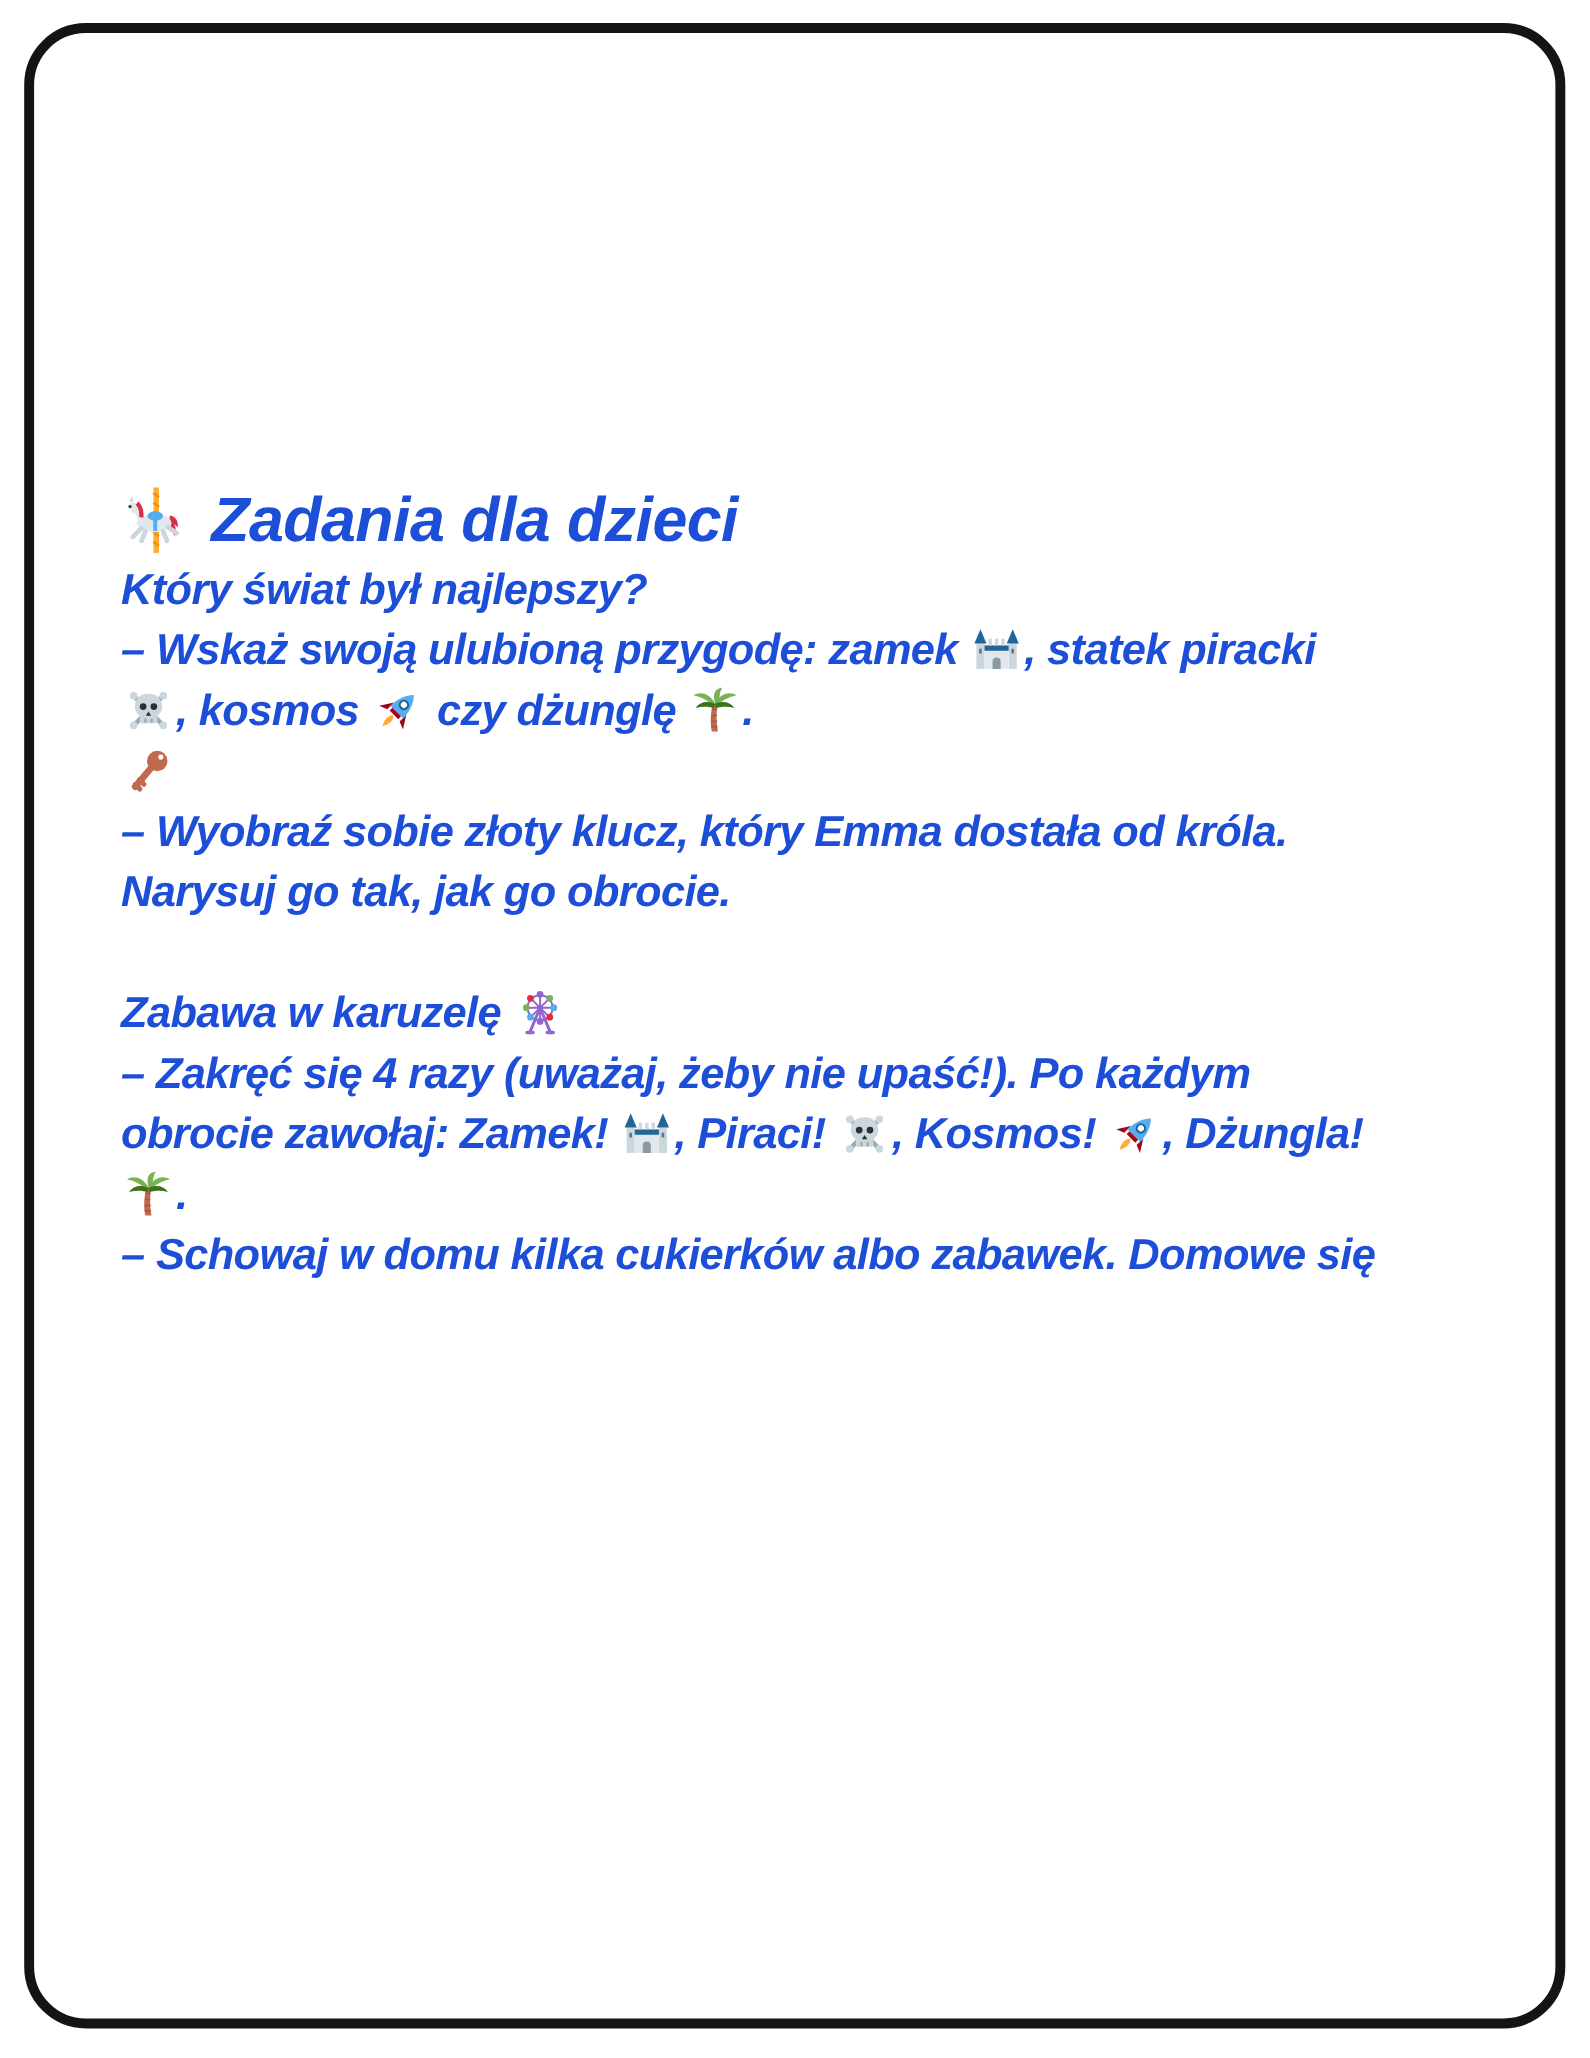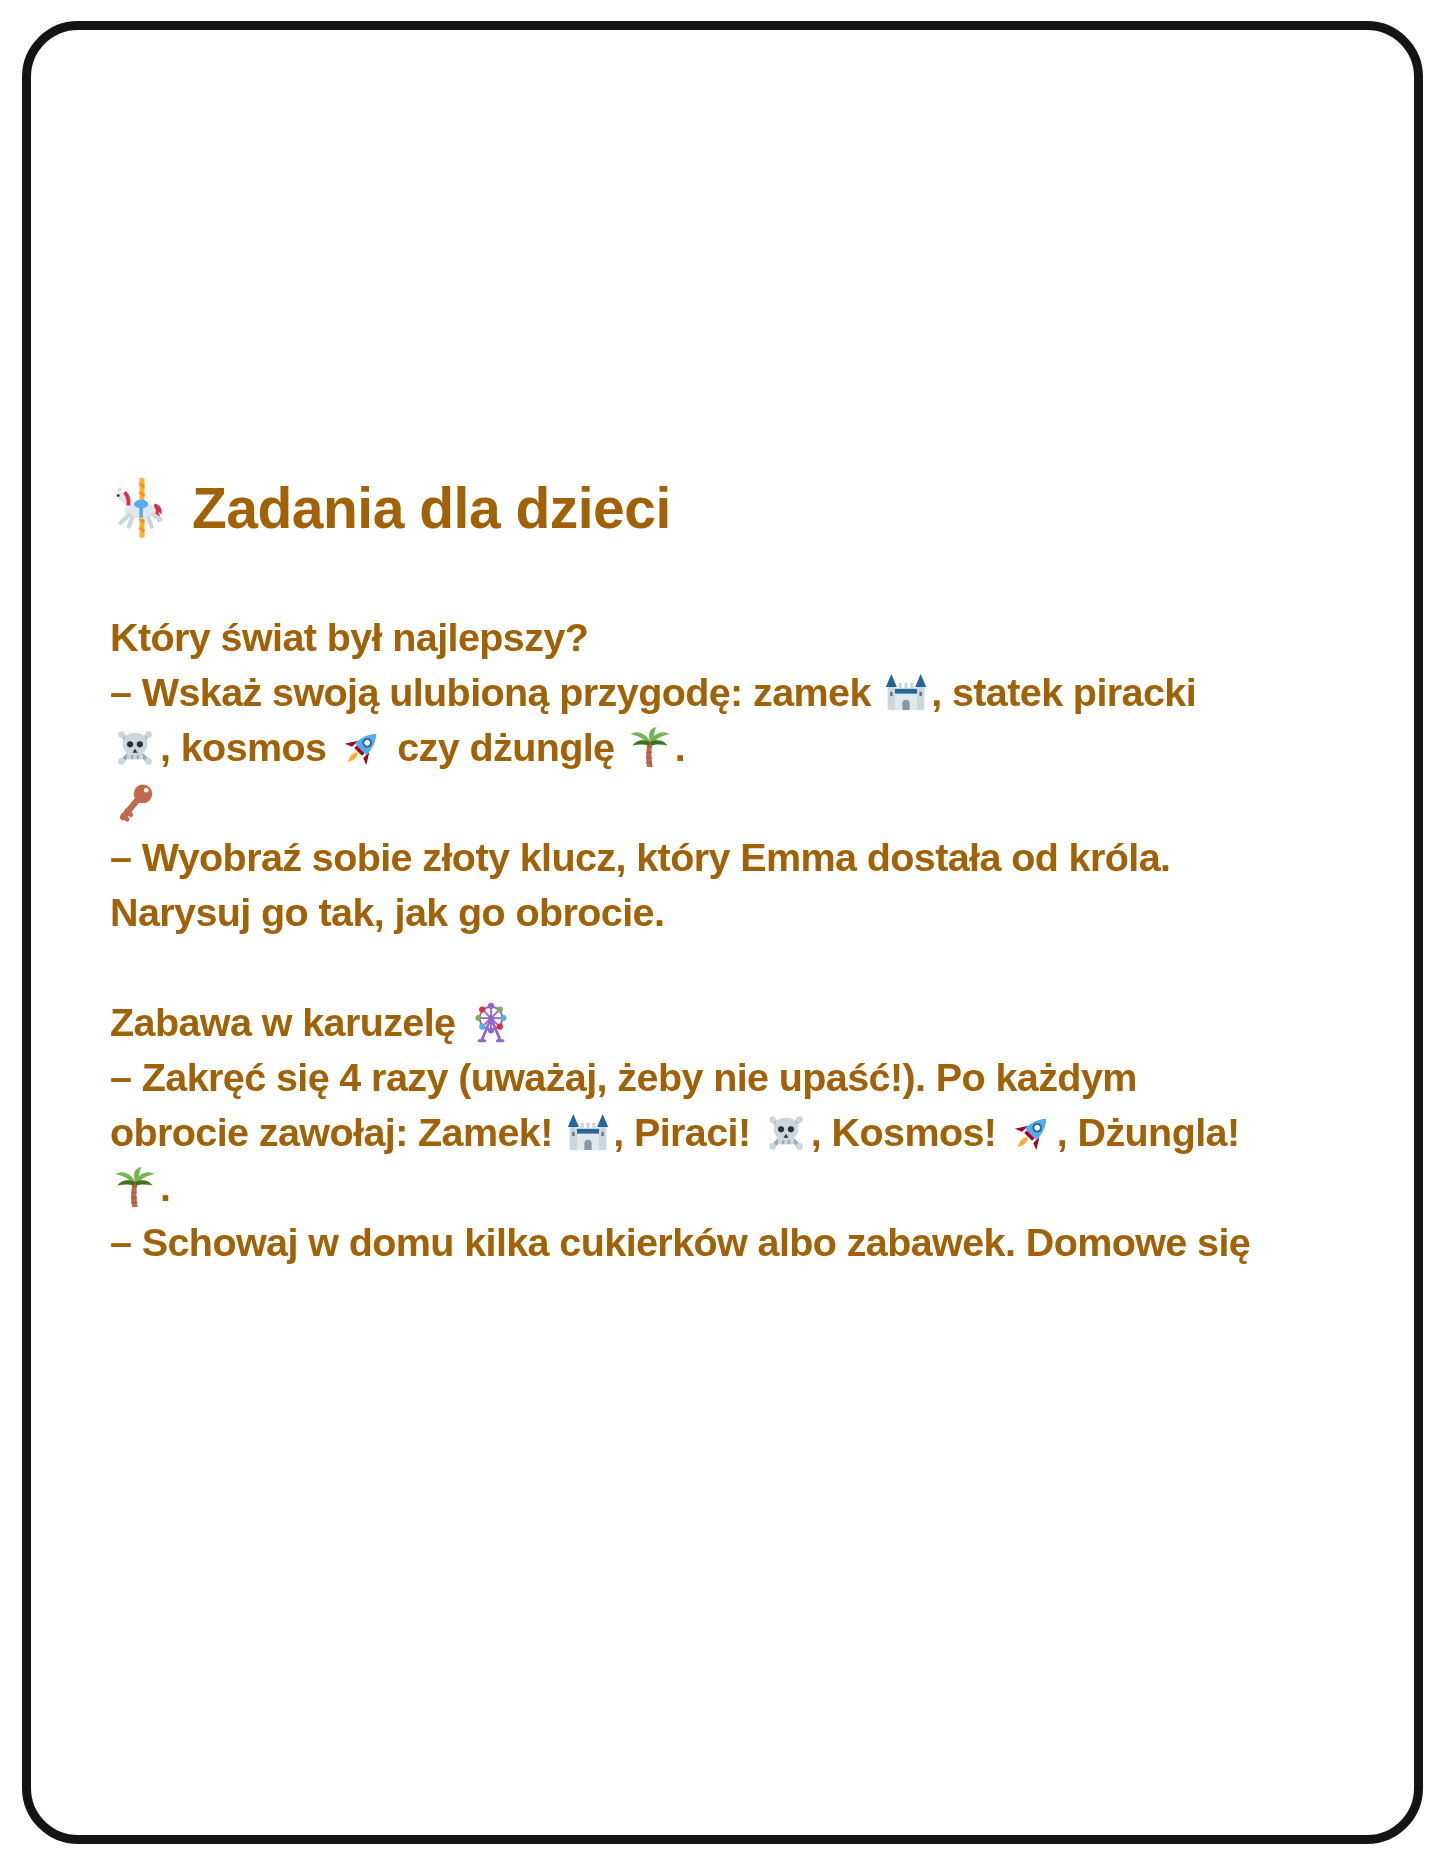--- a/index.html
+++ b/index.html
@@ -1,25 +1,25 @@
 <!DOCTYPE html>
 <html><head>
 <meta charset="utf-8">
 <style>
   * { margin:0; padding:0; box-sizing:border-box; }
   html,body { width:1445px; height:1871px; background:#ffffff;
     font-family:"Liberation Sans","DejaVu Sans",sans-serif; }
   .sheet { position:relative; width:1445px; height:1871px; background:#ffffff; overflow:hidden; }
   .frame { position:absolute; left:22px; top:21px; right:22px; bottom:27px;
     border:9px solid #141414; border-radius:56px; background:#ffffff; }
-  .content { position:absolute; left:110px; top:472px; width:1250px; color:#a16207; }
+  .content { position:absolute; left:110px; top:437px; width:1250px; color:#1d4ed8;font-style:italic; }
   .page-title { display:flex; align-items:center; gap:18px;
     font-size:57px; font-weight:700; letter-spacing:-0.5px; line-height:72px; }
   .page-title .t-emoji svg { width:64px; height:64px; display:block; }
-  .paras { margin-top:66px; }
+  .paras { }
   .para + .para { margin-top:55px; }
   .line { height:55px; line-height:55px; font-size:39.5px; font-weight:700;
     letter-spacing:-0.6px; white-space:nowrap; }
   .emoji { display:inline-block; vertical-align:-9px; margin:0 3px; }
   .emoji svg { width:44px; height:44px; display:block; }
 </style>
 </head>
 <body>
 
 <div class="sheet">

